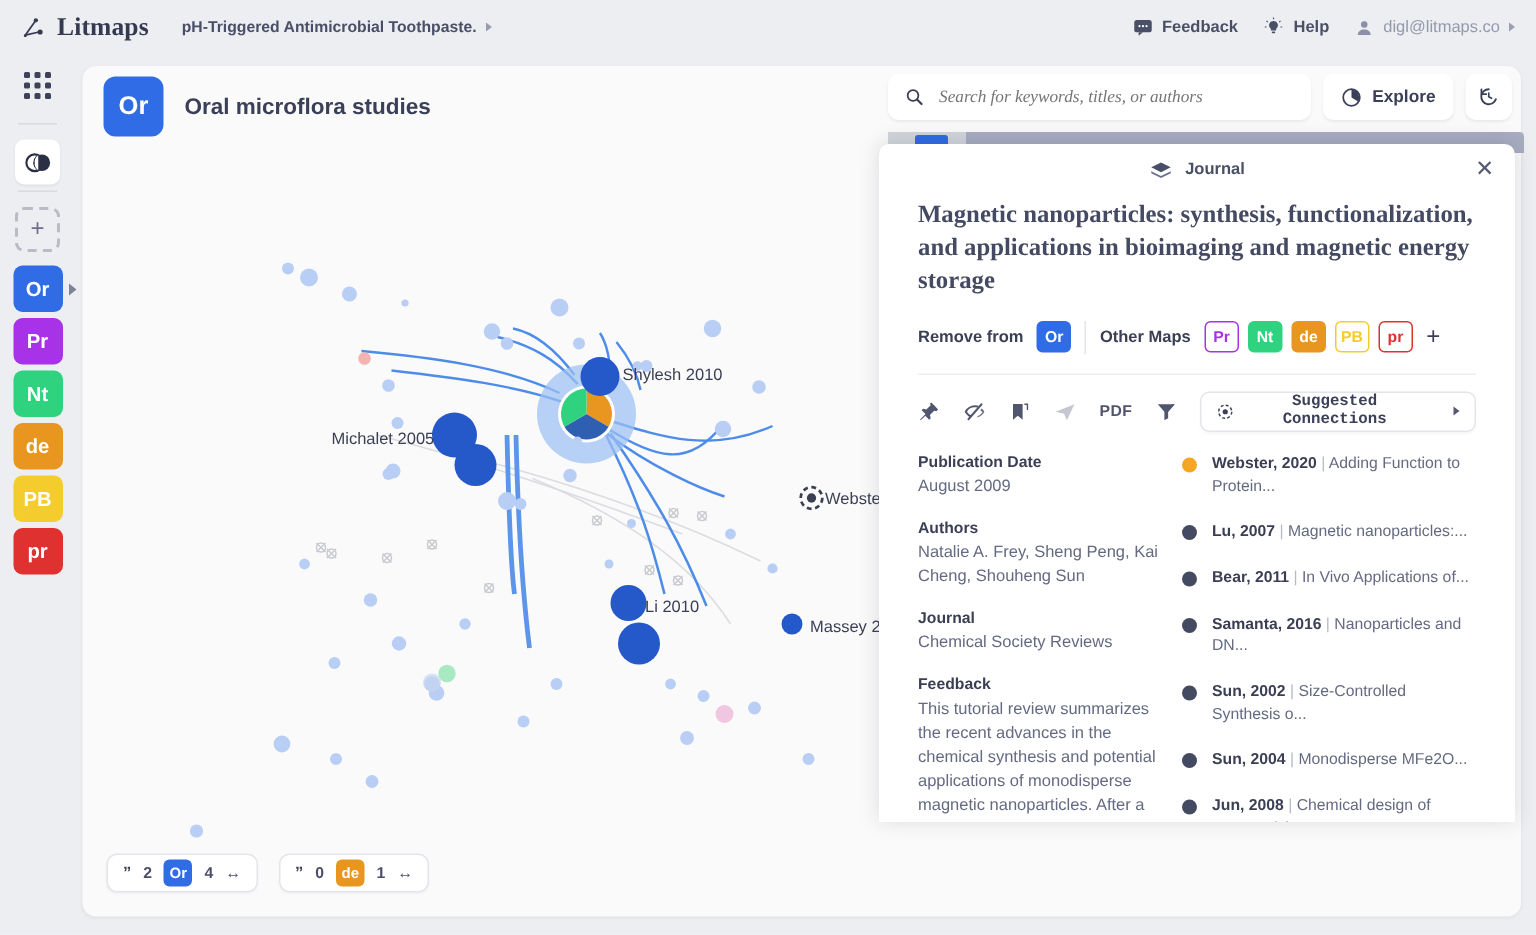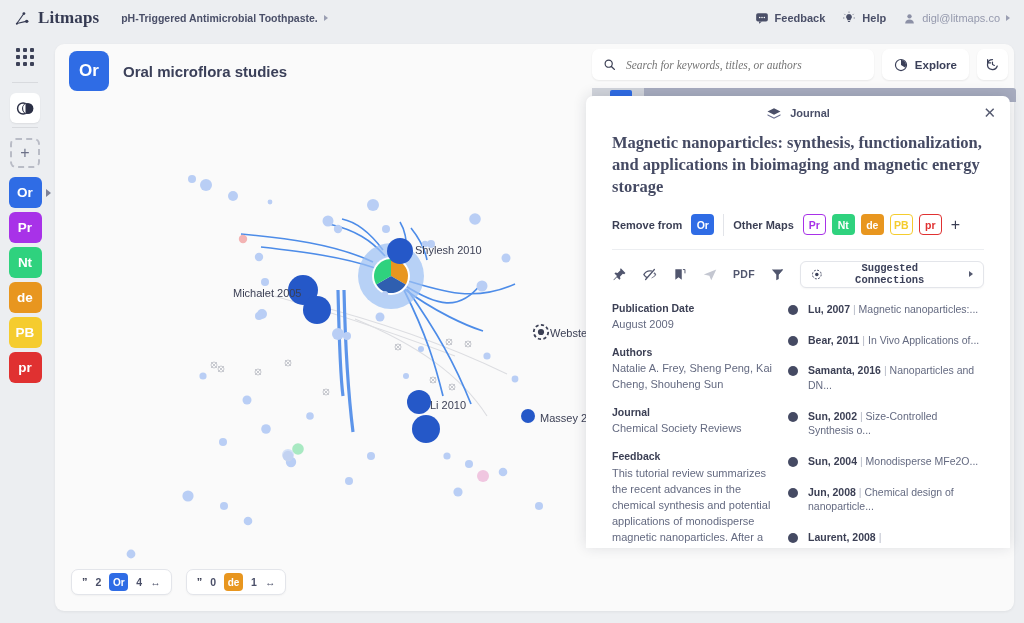--- a/index.html
+++ b/index.html
@@ -498,21 +498,21 @@
         <g>
             <path d="M268 345 l6 6 M274 345 l-6 6"></path>
             <circle cx="271" cy="348" r="3"></circle>
           </g>
       </g>
       <circle cx="428" cy="432" r="6" fill="#f0c6e0"></circle>
     </svg>
 
     <div id="node-labels">
         <div class="node-label" style="left: 360px; top: 200px;">Shylesh 2010</div>
-        <div class="node-label" style="left: 178px; top: 243px;">Michalet 2005</div>
+        <div class="node-label" style="left: 166px; top: 243px;">Michalet 2005</div>
         <div class="node-label" style="left: 495px; top: 283px;">Webster 2020</div>
         <div class="node-label" style="left: 375px; top: 355px;">Li 2010</div>
         <div class="node-label" style="left: 485px; top: 368px;">Massey 2017</div>
       </div>
 
     <div class="map-header">
       <div class="map-badge" id="map-badge" style="background: rgb(47, 108, 229);">Or</div>
       <div class="map-title">Oral microflora studies</div>
       <div class="gear">
         <svg width="15" height="15" viewBox="0 0 24 24">
@@ -646,20 +646,24 @@
         <div class="meta-v">August 2009</div>
         <div class="meta-h">Authors</div>
         <div class="meta-v">Natalie A. Frey, Sheng Peng, Kai Cheng, Shouheng Sun</div>
         <div class="meta-h">Journal</div>
         <div class="meta-v">Chemical Society Reviews</div>
         <div class="meta-h">Feedback</div>
         <div class="abstract">This tutorial review summarizes the recent advances in the chemical synthesis and potential applications of monodisperse magnetic nanoparticles. After a brief introduction to nanomagnetism, the review focuses on recent developments in solution phase syntheses of monodisperse MFe2O4, Co, Fe, CoFe, FePt and SmCo5</div>
       </div>
       <div class="sugg-col" id="sugg-col">
           <div class="sugg-item">
+            <span class="sugg-dot" style="background: rgb(245, 166, 35);"></span>
+            <div class="sugg-txt"><b>Webster, 2020</b> <span class="bar">|</span> Adding Function to Protein...</div>
+          </div>
+          <div class="sugg-item">
             <span class="sugg-dot" style="background: rgb(69, 74, 99);"></span>
             <div class="sugg-txt"><b>Lu, 2007</b> <span class="bar">|</span> Magnetic nanoparticles:...</div>
           </div>
           <div class="sugg-item">
             <span class="sugg-dot" style="background: rgb(69, 74, 99);"></span>
             <div class="sugg-txt"><b>Bear, 2011</b> <span class="bar">|</span> In Vivo Applications of...</div>
           </div>
           <div class="sugg-item">
             <span class="sugg-dot" style="background: rgb(69, 74, 99);"></span>
             <div class="sugg-txt"><b>Samanta, 2016</b> <span class="bar">|</span> Nanoparticles and DN...</div>

